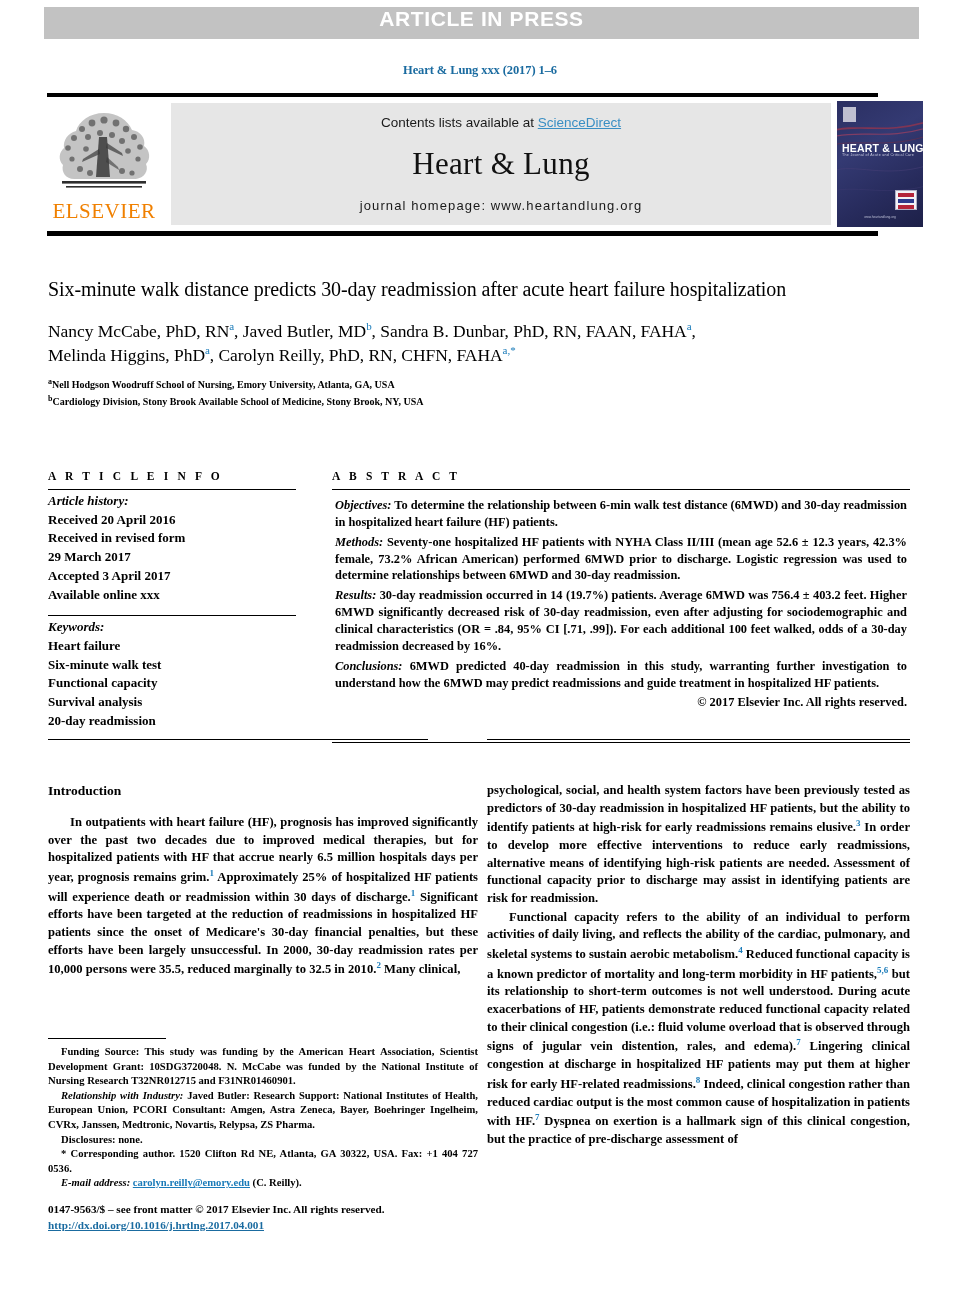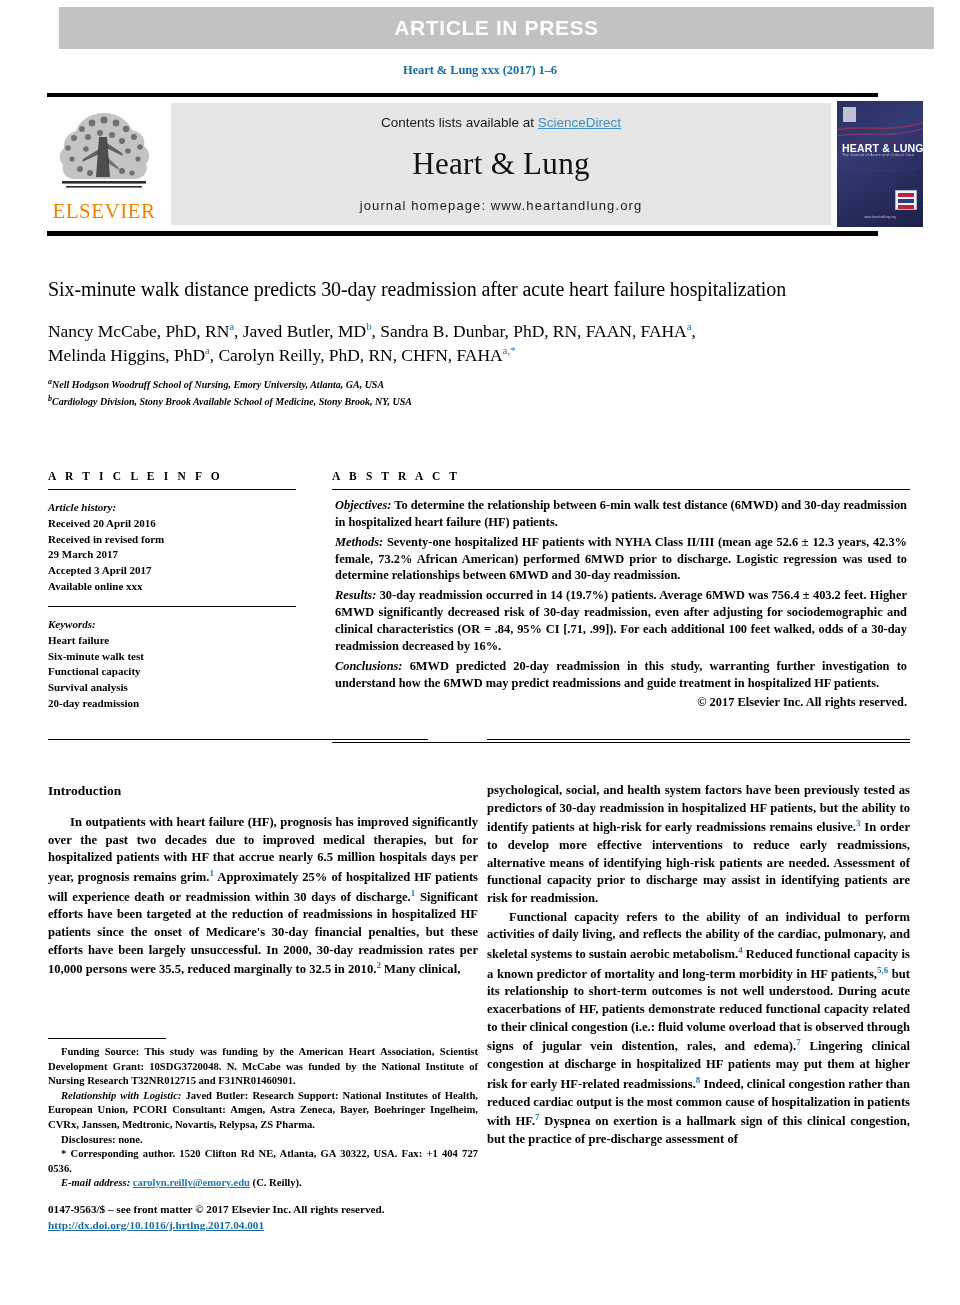--- a/index.html
+++ b/index.html
@@ -11,24 +11,24 @@
     width: 960px; height: 1305px;
     position: relative;
     font-family: "Liberation Serif", serif;
     color: #000;
     overflow: hidden;
   }
 
   
   .aip-bar {
     position: absolute;
-    left: 59px; top: 7px;
-    width: 875px; height: 42px;
+    left: 44px; top: 7px;
+    width: 875px; height: 32px;
     background: #c2c2c2;
-    display: flex; align-items: center; justify-content: center;
+    display: flex; align-items: flex-start; justify-content: center;
   }
   .aip-bar .aip-text {
     color: #ffffff;
     font-family: "Liberation Sans", sans-serif;
     font-weight: bold;
     font-size: 21px;
     letter-spacing: 0.6px;
   }
 
   
@@ -160,43 +160,42 @@
     font-family: "Liberation Serif", serif;
     font-size: 17.5px;
     line-height: 1.32;
     letter-spacing: -0.05px;
   }
   .authors sup { color: #1a7bb9; font-size: 11px; }
   .authors sup.star { color: #1a7bb9; }
   .affils {
     margin-top: 9px;
     font-family: "Liberation Serif", serif;
-    font-style: italic;
     font-size: 10px;
     line-height: 1.42;
     font-weight: bold;
   }
   .affils sup { font-size: 8px; }
 
   
   .band { position: absolute; left: 48px; top: 470px; width: 862px; }
   .band .col-info { position: absolute; left: 0; top: 0; width: 248px; }
   .band .col-abs  { position: absolute; left: 284px; top: 0; width: 578px; }
 
   .sec-head {
     font-family: "Liberation Serif", serif;
     font-weight: bold;
     font-size: 11.5px;
     letter-spacing: 3.2px;
   }
   .hr-thin { border-top: 1.2px solid #000; margin-top: 7px; }
   .info-body {
-    margin-top: 10px;
-    font-family: "Liberation Serif", serif;
-    font-size: 11px;
+    margin-top: 2px;
+    font-family: "Liberation Serif", serif;
+    font-size: 13px;
     line-height: 1.44;
     font-weight: bold;
   }
   .info-body .lbl { font-style: italic; }
   .kw-block { margin-top: 11px; }
   .abs-body {
     margin-top: 7px;
     font-family: "Liberation Serif", serif;
     font-size: 12.4px;
     line-height: 1.36;
@@ -380,21 +379,21 @@
     </div>
   </div>
 
   <div class="col-abs">
     <div class="sec-head">A B S T R A C T</div>
     <div class="hr-thin"></div>
     <div class="abs-body">
       <p><span class="lead">Objectives:</span><span> To determine the relationship between 6-min walk test distance (6MWD) and 30-day readmission in hospitalized heart failure (HF) patients.</span></p>
       <p><span class="lead">Methods:</span><span> Seventy-one hospitalized HF patients with NYHA Class II/III (mean age 52.6 ± 12.3 years, 42.3% female, 73.2% African American) performed 6MWD prior to discharge. Logistic regression was used to determine relationships between 6MWD and 30-day readmission.</span></p>
       <p><span class="lead">Results:</span><span> 30-day readmission occurred in 14 (19.7%) patients. Average 6MWD was 756.4 ± 403.2 feet. Higher 6MWD significantly decreased risk of 30-day readmission, even after adjusting for sociodemographic and clinical characteristics (OR = .84, 95% CI [.71, .99]). For each additional 100 feet walked, odds of a 30-day readmission decreased by 16%.</span></p>
-      <p><span class="lead">Conclusions:</span><span> 6MWD predicted 20-day readmission in this study, warranting further investigation to understand how the 6MWD may predict readmissions and guide treatment in hospitalized HF patients.</span></p>
+      <p><span class="lead">Conclusions:</span><span> 6MWD predicted 40-day readmission in this study, warranting further investigation to understand how the 6MWD may predict readmissions and guide treatment in hospitalized HF patients.</span></p>
       <p class="abs-copy">© 2017 Elsevier Inc. All rights reserved.</p>
     </div>
   </div>
 
   <div class="band-rule-bottom"></div>
 </div>
 
 <div class="col-rule-left"></div>
 <div class="col-rule-right"></div>
 
@@ -404,21 +403,21 @@
 </div>
 
 <div class="body-col right">
   <p style="text-indent:0"><span>psychological, social, and health system factors have been previously tested as predictors of 30-day readmission in hospitalized HF patients, but the ability to identify patients at high-risk for early readmissions remains elusive.</span><sup class="ref">3</sup><span> In order to develop more effective interventions to reduce early readmissions, alternative means of identifying high-risk patients are needed. Assessment of functional capacity prior to discharge may assist in identifying patients are risk for readmission.</span></p>
   <p><span>Functional capacity refers to the ability of an individual to perform activities of daily living, and reflects the ability of the cardiac, pulmonary, and skeletal systems to sustain aerobic metabolism.</span><sup class="ref">4</sup><span> Reduced functional capacity is a known predictor of mortality and long-term morbidity in HF patients,</span><sup class="ref">5,6</sup><span> but its relationship to short-term outcomes is not well understood. During acute exacerbations of HF, patients demonstrate reduced functional capacity related to their clinical congestion (i.e.: fluid volume overload that is observed through signs of jugular vein distention, rales, and edema).</span><sup class="ref">7</sup><span> Lingering clinical congestion at discharge in hospitalized HF patients may put them at higher risk for early HF-related readmissions.</span><sup class="ref">8</sup><span> Indeed, clinical congestion rather than reduced cardiac output is the most common cause of hospitalization in patients with HF.</span><sup class="ref">7</sup><span> Dyspnea on exertion is a hallmark sign of this clinical congestion, but the practice of pre-discharge assessment of</span></p>
 </div>
 
 <div class="footnotes">
   <div class="fn-rule"></div>
   <p>Funding Source: This study was funding by the American Heart Association, Scientist Development Grant: 10SDG3720048. N. McCabe was funded by the National Institute of Nursing Research T32NR012715 and F31NR01460901.</p>
-  <p><span class="it">Relationship with Logistic:</span><b> Javed Butler:</b><span> Research Support: National Institutes of Health, European Union, PCORI Consultant: Amgen, Astra Zeneca, Bayer, Boehringer Ingelheim, CVRx, Janssen, Medtronic, Novartis, Relypsa, ZS Pharma.</span></p>
+  <p><span class="it">Relationship with Industry:</span><b> Javed Butler:</b><span> Research Support: National Institutes of Health, European Union, PCORI Consultant: Amgen, Astra Zeneca, Bayer, Boehringer Ingelheim, CVRx, Janssen, Medtronic, Novartis, Relypsa, ZS Pharma.</span></p>
   <p>Disclosures: none.</p>
   <p>* Corresponding author. 1520 Clifton Rd NE, Atlanta, GA 30322, USA. Fax: +1 404 727 0536.</p>
   <p><span class="it">E-mail address:</span> <a class="mail-link" href="#">carolyn.reilly@emory.edu</a><span> (C. Reilly).</span></p>
 </div>
 
 <div class="imprint">
   <div>0147-9563/$ – see front matter © 2017 Elsevier Inc. All rights reserved.</div>
   <a class="doi" href="#">http://dx.doi.org/10.1016/j.hrtlng.2017.04.001</a>
 </div>
 

